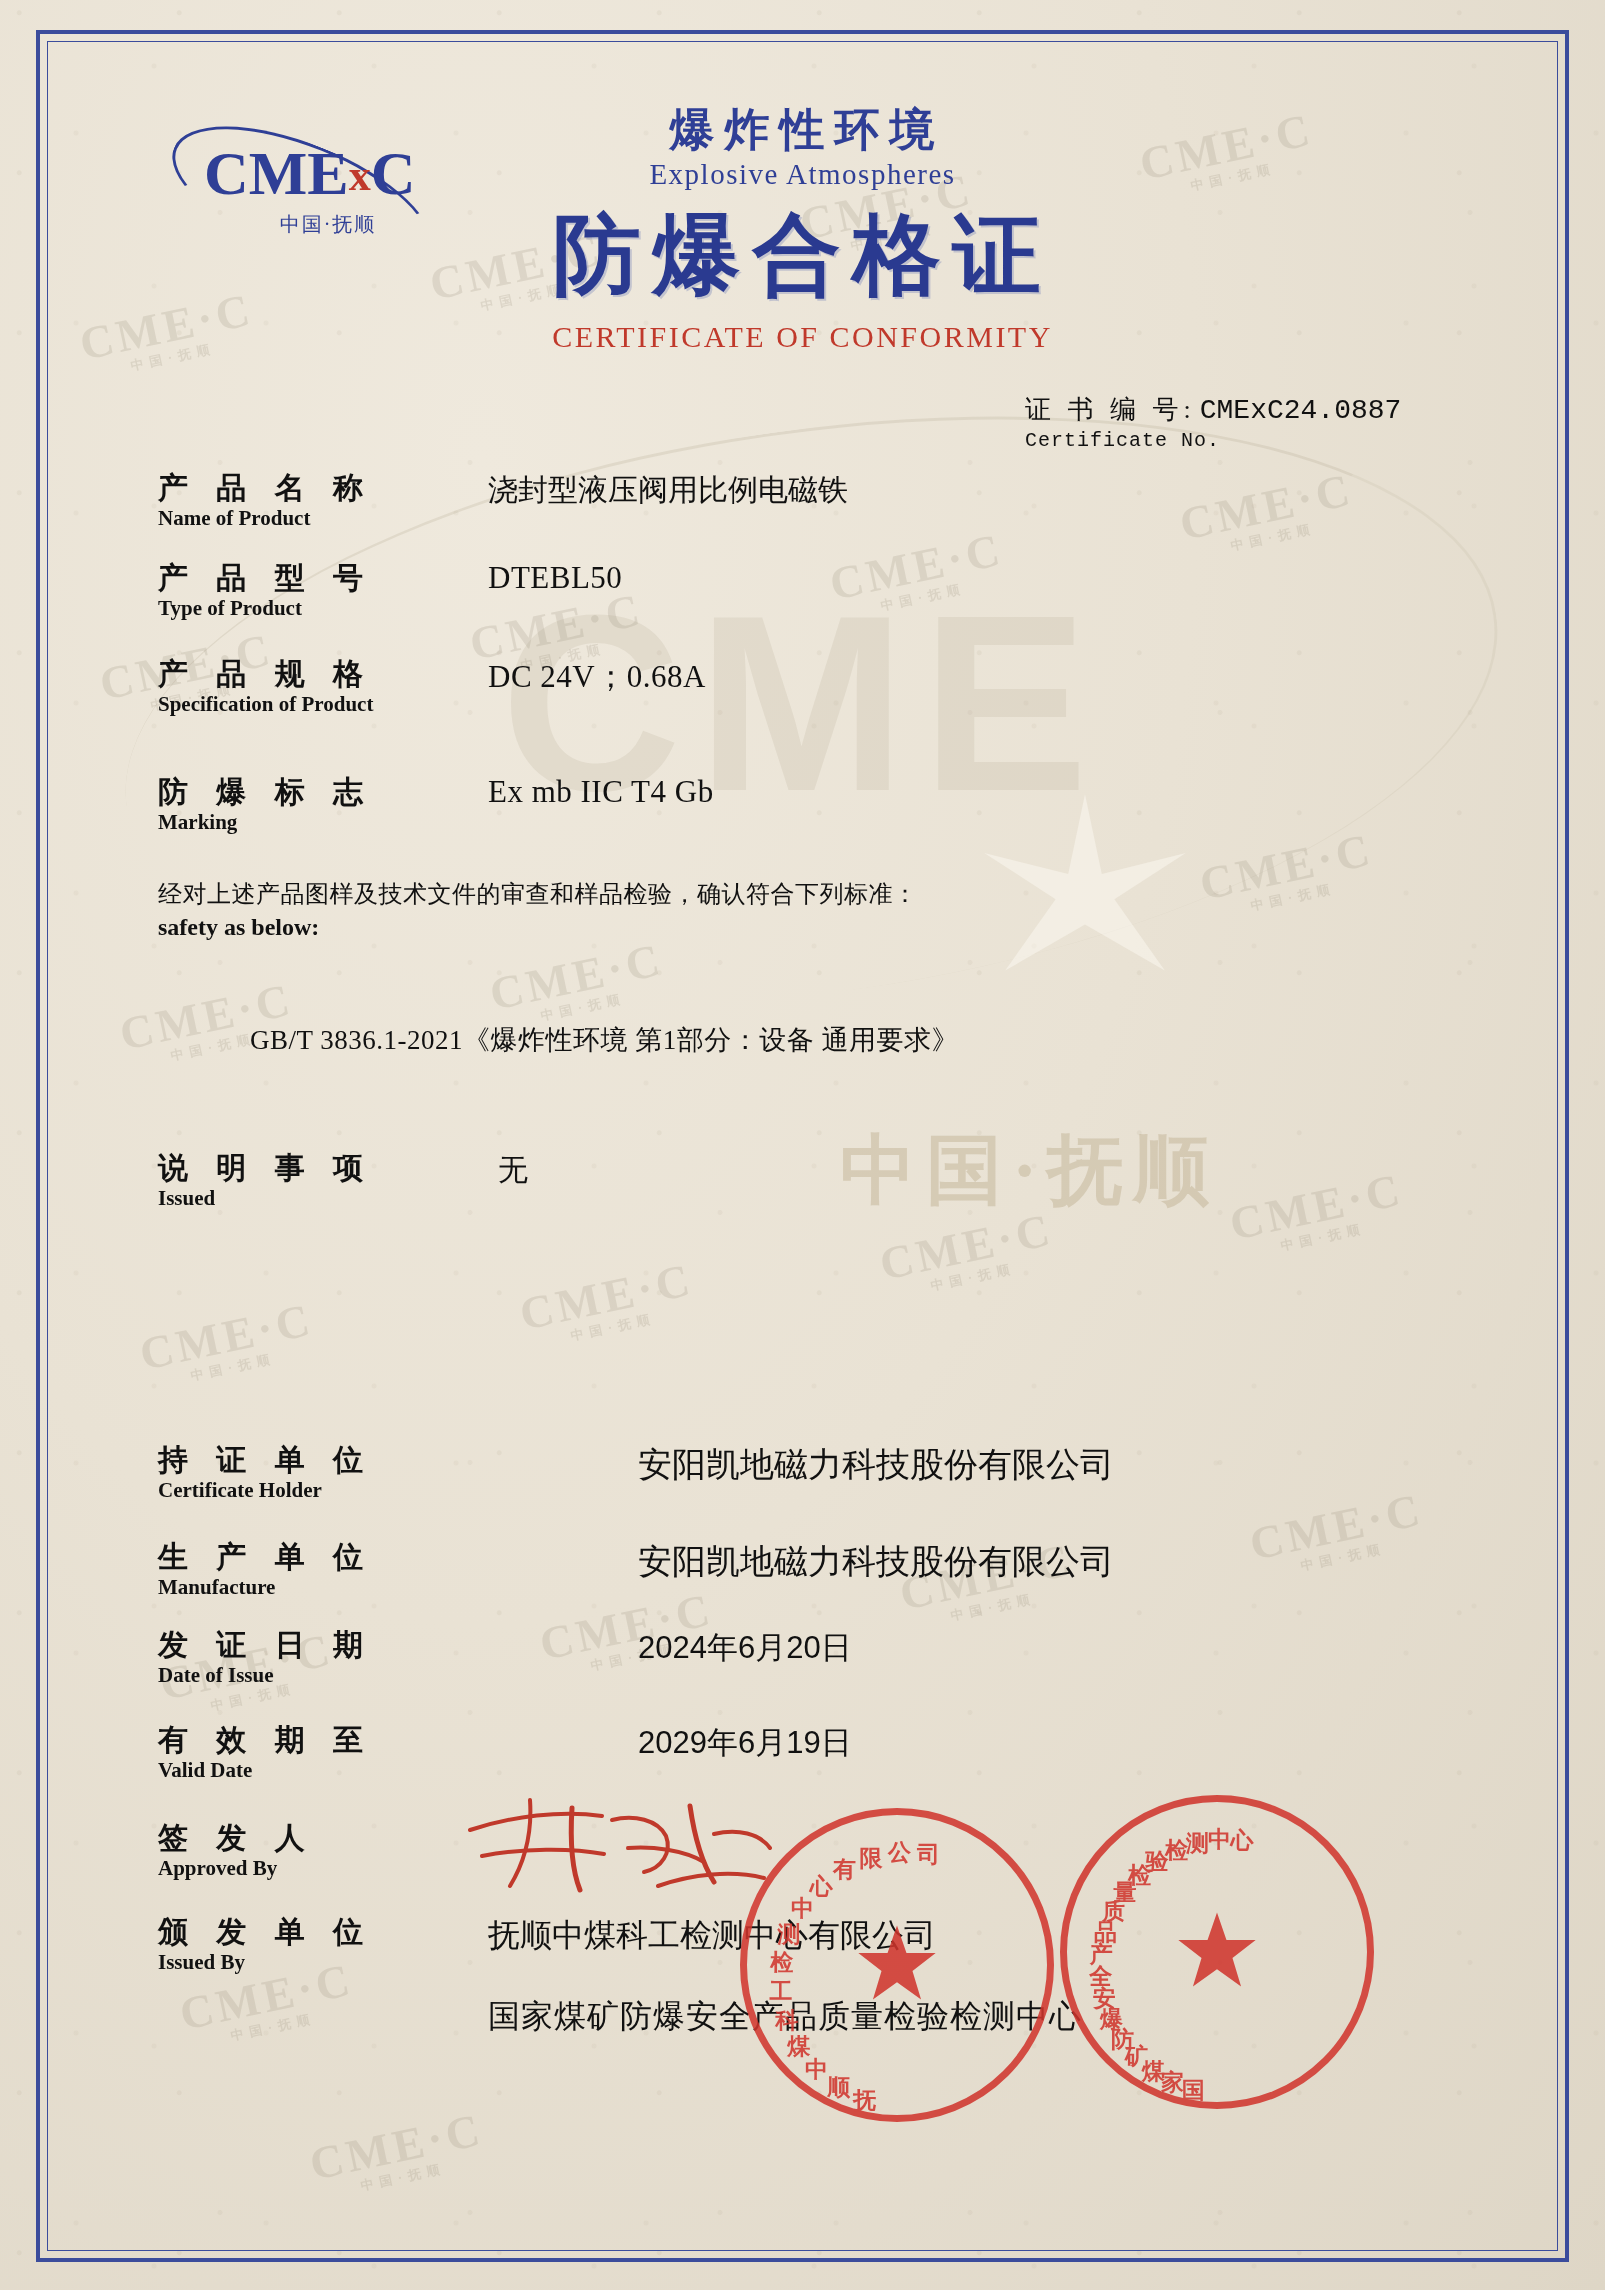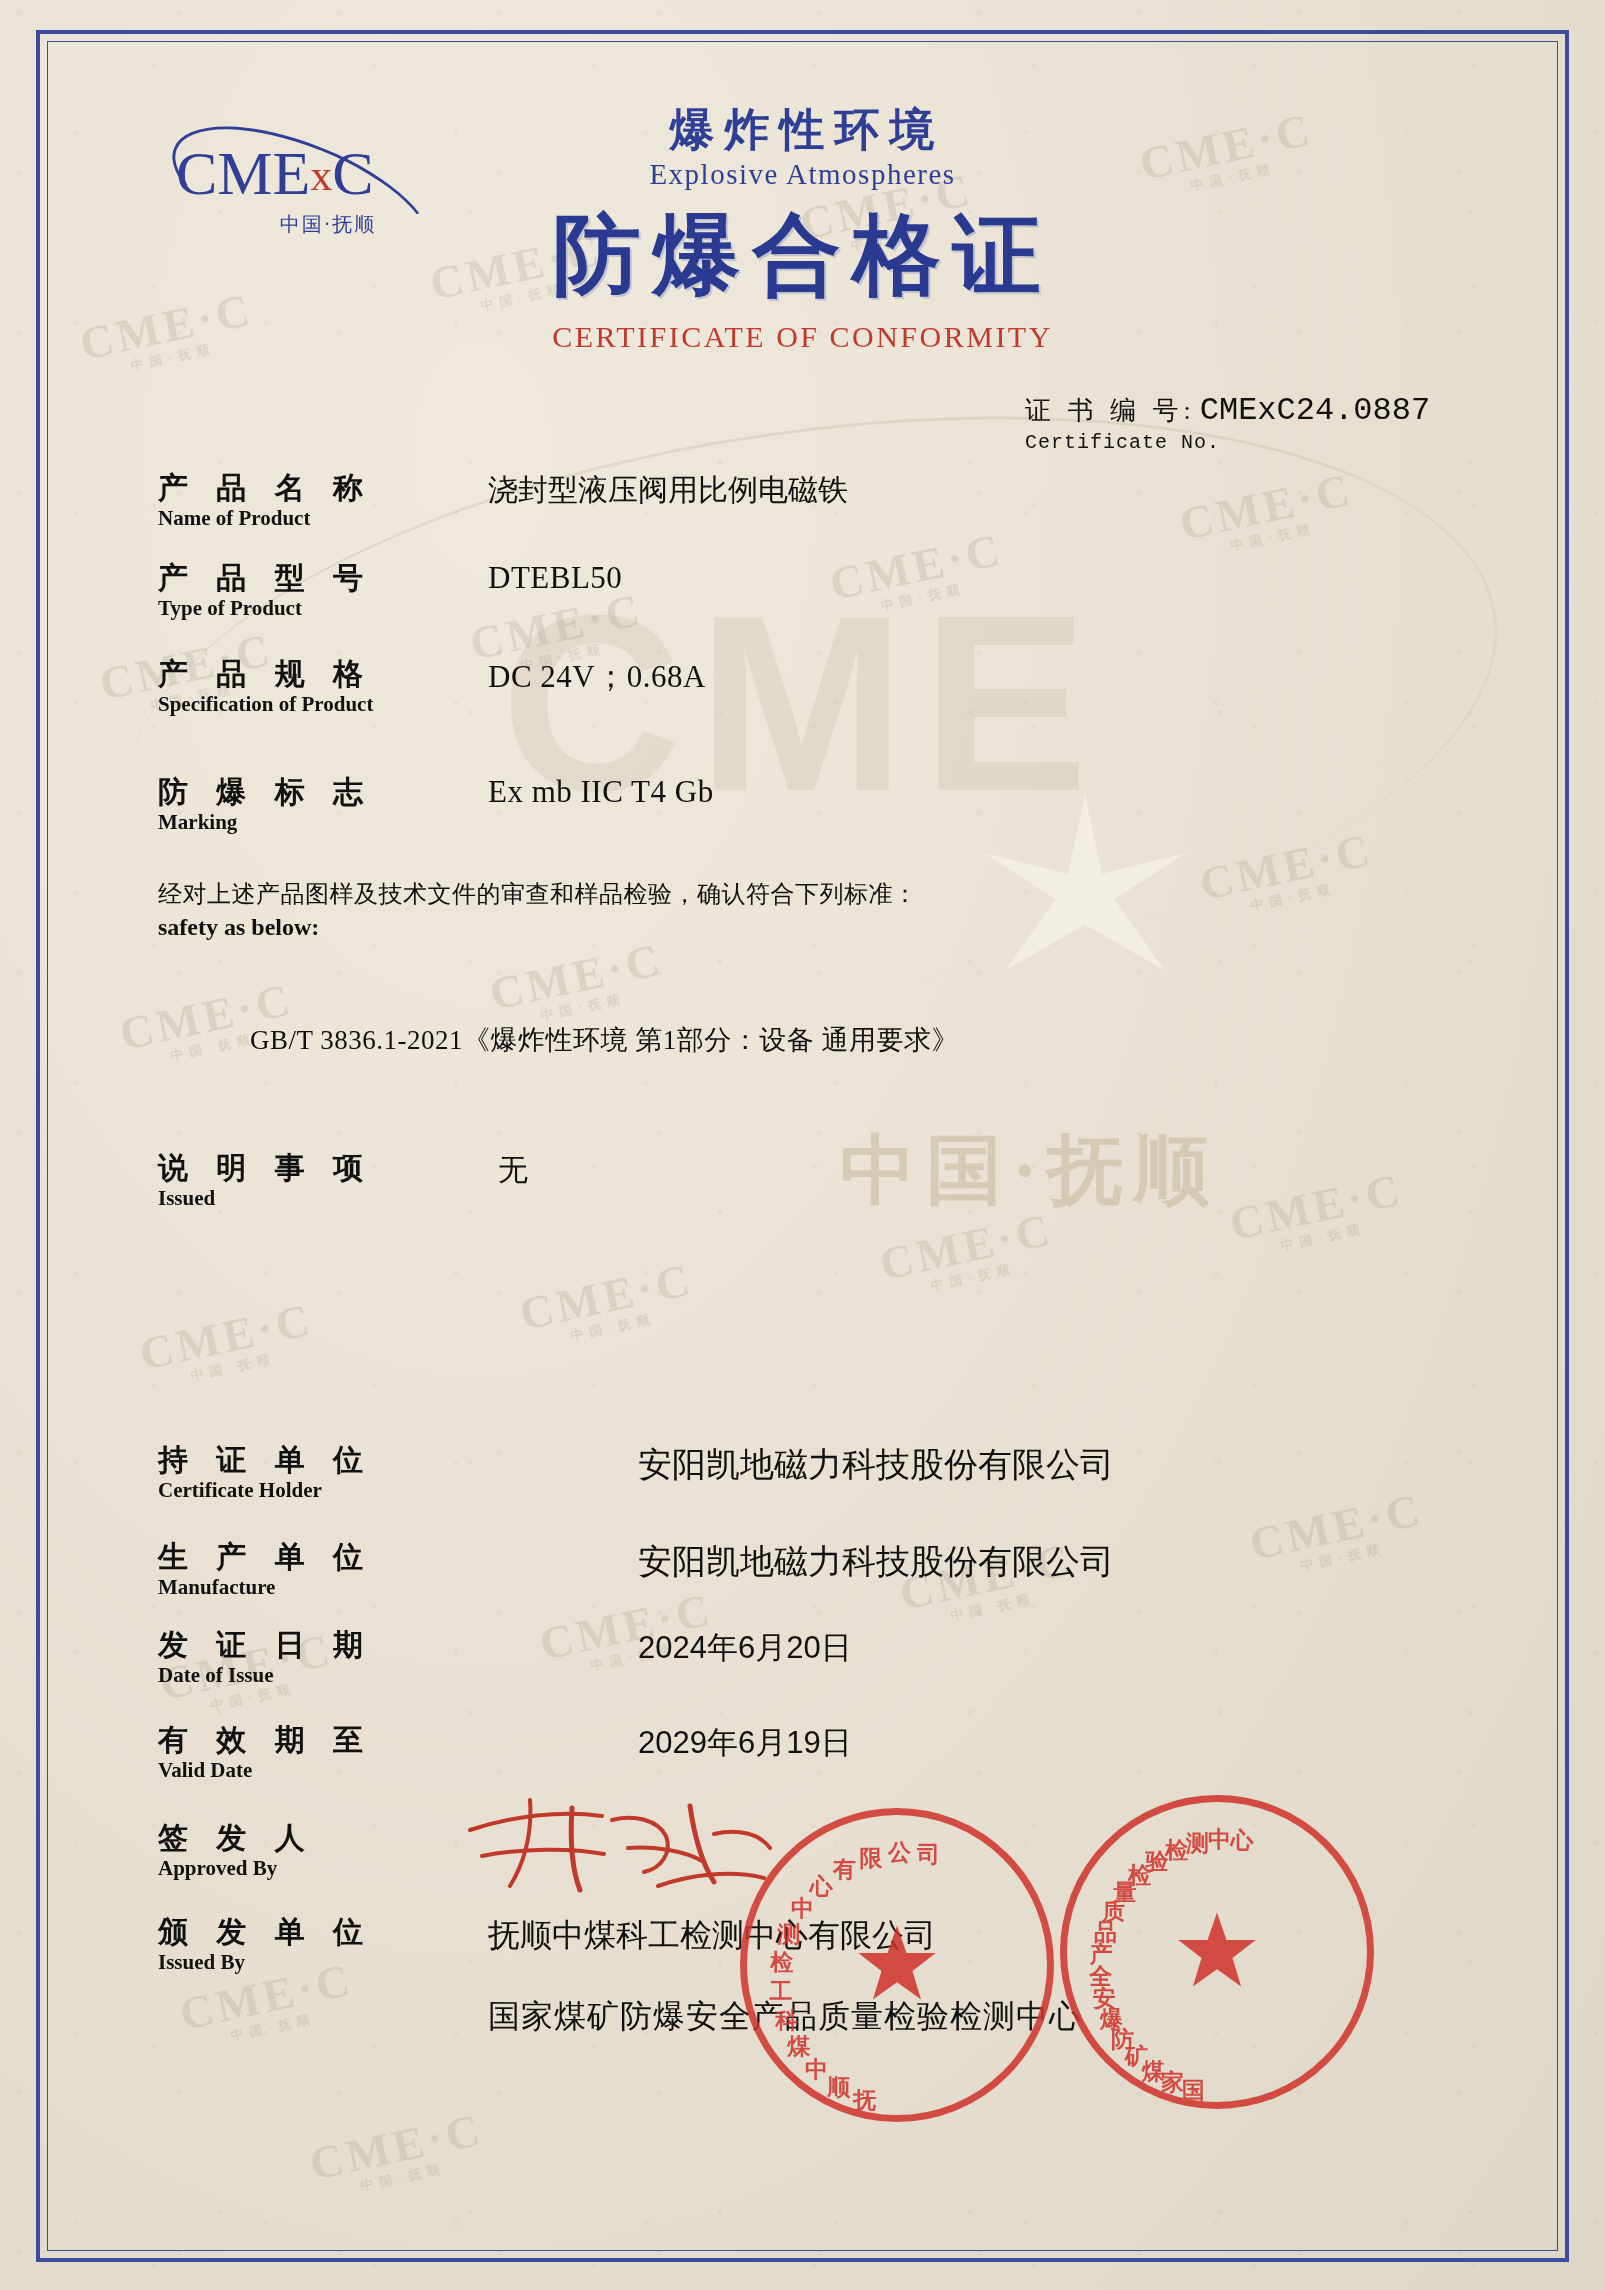--- a/index.html
+++ b/index.html
@@ -130,26 +130,27 @@
   .logo {
     position: absolute;
     left: 168px;
     top: 138px;
     width: 280px;
     height: 130px;
   }
   .logo-text {
     font-family: "Liberation Serif", serif;
     font-size: 62px;
-    font-weight: normal;
+    font-weight: bold;
     color: #2f3f96;
     letter-spacing: 0px;
     position: relative;
     z-index: 2;
     padding-left: 8px;
+    margin-left: 28px;
   }
   .logo-x {
     color: #c0392b;
     font-size: 44px;
     vertical-align: 4px;
   }
   .logo-sub {
     position: relative;
     z-index: 2;
     text-align: center;
@@ -227,21 +228,21 @@
     width: 440px;
   }
   .certno .cn {
     font-size: 26px;
     letter-spacing: 5px;
     color: #111;
     font-weight: 500;
   }
   .certno .val {
     font-family: "Liberation Mono", monospace;
-    font-size: 32px;
+    font-size: 28px;
     letter-spacing: 0px;
     color: #111;
   }
   .certno .en {
     font-family: "Liberation Mono", monospace;
     font-size: 20px;
     color: #111;
     letter-spacing: 1px;
     margin-top: 2px;
   }

